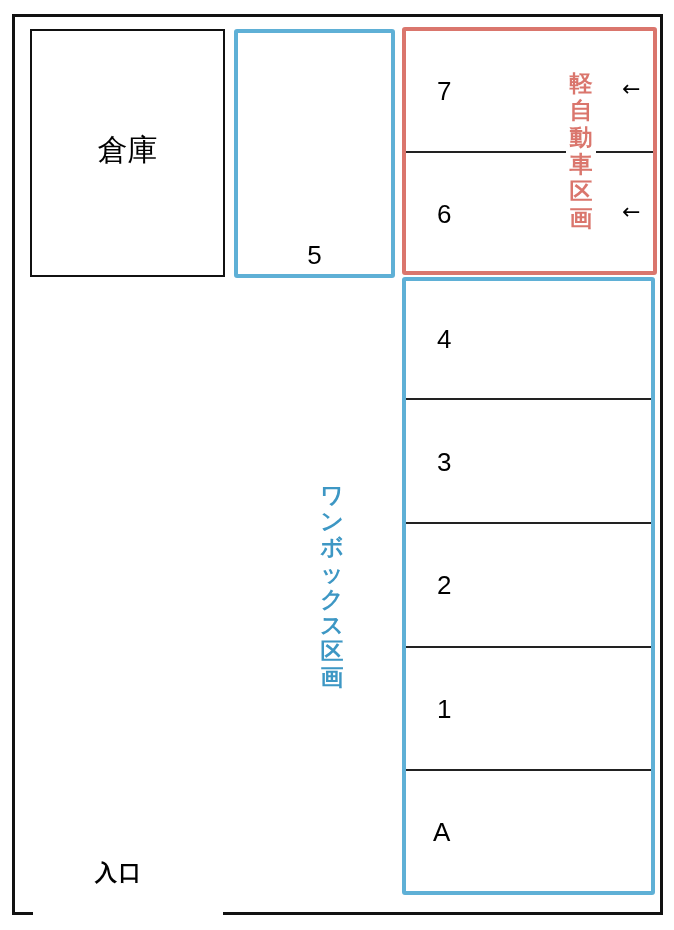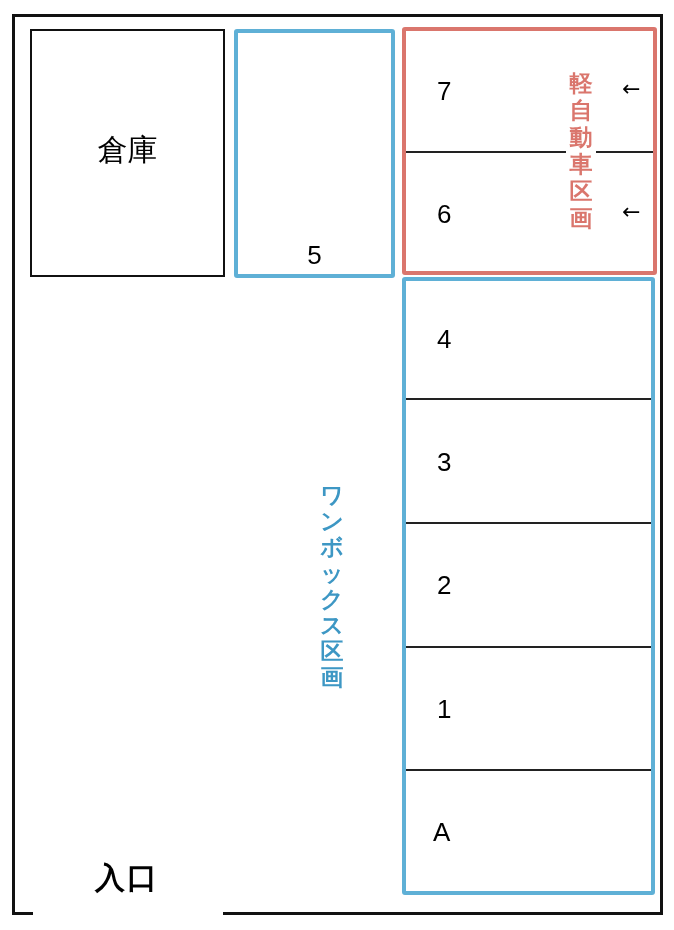--- a/index.html
+++ b/index.html
@@ -24,21 +24,21 @@
               line-height:27px; text-align:center; font-family:"DejaVu Sans",sans-serif; background:#fff; }
 
   .wb-box { left:402px; top:277px; width:253px; height:618px; border:4px solid #5fb0d6; border-radius:3px; }
   .wb-div { left:406px; width:245px; height:1.5px; background:#222; }
   .wb-text { left:317px; top:482px; width:30px; color:#3d97c4; font-size:23px; font-weight:bold;
              line-height:26px; text-align:center; font-family:"DejaVu Sans",sans-serif; }
 
   .slot-label { font-size:26px; width:30px; }
   .arrow { font-size:22px; font-family:"DejaVu Sans",sans-serif; }
 
-  .entrance { left:95px; top:858px; font-size:30px; font-weight:bold; font-family:"DejaVu Sans",sans-serif; letter-spacing:2px; }
+  .entrance { left:95px; top:858px; font-size:22px; font-weight:bold; font-family:"DejaVu Sans",sans-serif; letter-spacing:2px; }
   .vchar { display:block; }
 </style>
 </head>
 <body>
 
 <div class="abs outer-left"></div>
 <div class="abs outer-top"></div>
 <div class="abs outer-right"></div>
 <div class="abs outer-bottom-a"></div>
 <div class="abs outer-bottom-b"></div>

